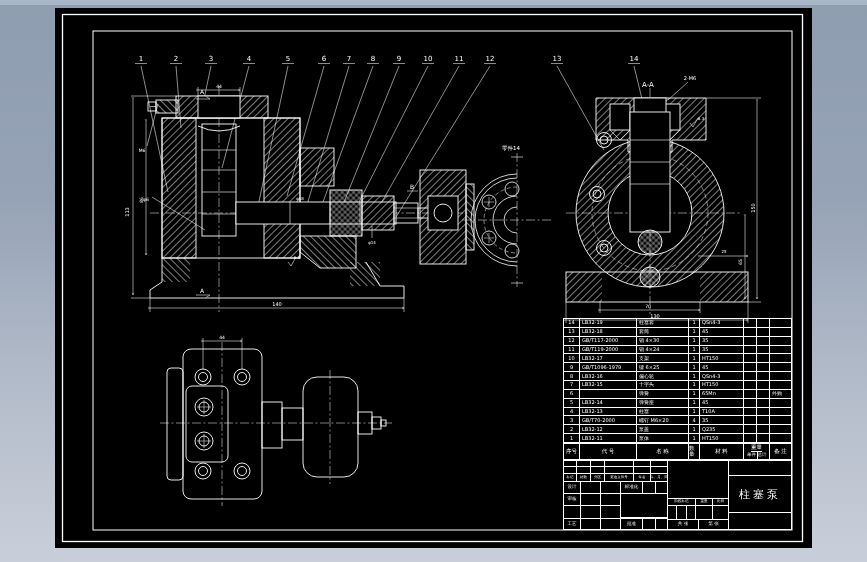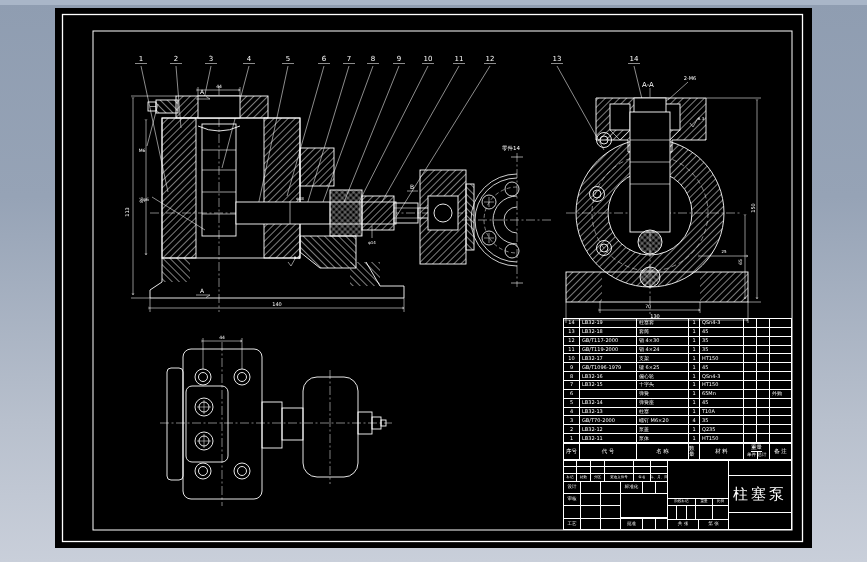--- a/index.html
+++ b/index.html
@@ -29,21 +29,21 @@
   .wcell .wtop{flex:1;display:flex;align-items:center;justify-content:center;border-bottom:1px solid #fff;}
   .wcell .wbot{flex:1;display:grid;grid-template-columns:1fr 1fr;font-size:4.5px;}
   .wcell .wbot span{display:flex;align-items:center;justify-content:center;border-left:1px solid #fff;}
   .wcell .wbot span:first-child{border-left:none;}
   
   .tb{position:absolute;left:563px;top:460px;width:229px;height:70px;color:#fff;}
   .tb .cell{position:absolute;border:1px solid #fff;box-sizing:border-box;display:flex;
             align-items:center;justify-content:center;font-size:3.5px;line-height:1;
             overflow:hidden;white-space:nowrap;}
   .tb .f4{font-size:4.5px;}
-  .tb .name{font-size:15px;letter-spacing:3px;}
+  .tb .name{font-size:11px;letter-spacing:3px;}
 </style>
 </head>
 <body>
 
 <div id="page">
   <div id="topstrip"></div>
 
   <svg width="867" height="562" viewBox="0 0 867 562">
     <defs>
       <pattern id="hA" patternUnits="userSpaceOnUse" width="5" height="5" patternTransform="rotate(45)">

